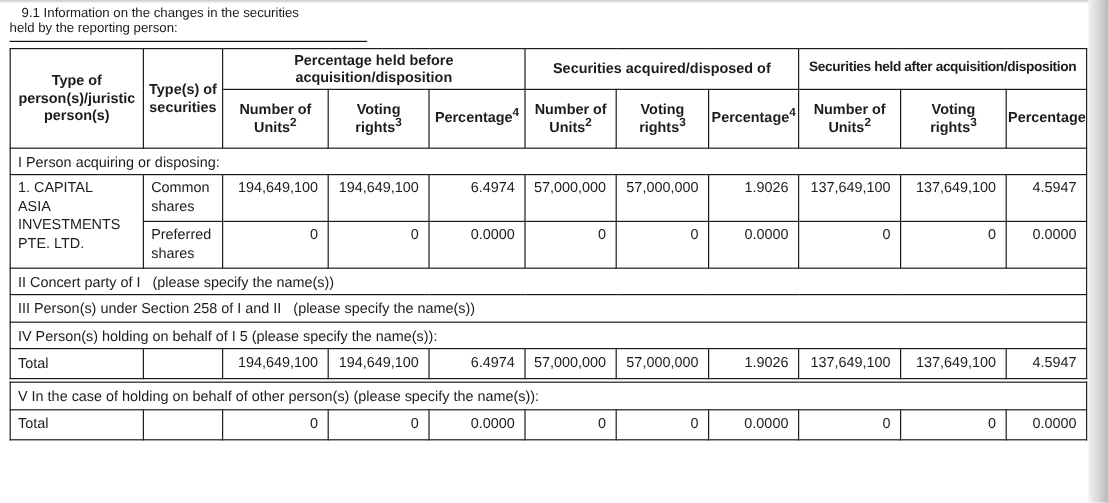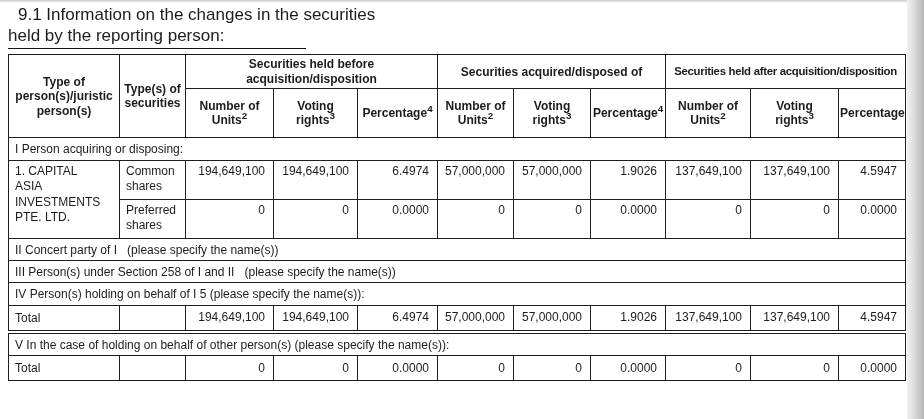--- a/index.html
+++ b/index.html
@@ -17,21 +17,21 @@
     background: linear-gradient(to bottom, #c9c9c9, #ffffff);
     z-index: 5;
   }
   .right-edge {
     position: absolute; top: 0; right: 0; width: 17px; height: 419px;
     background: linear-gradient(to right, #f2f2f2 0%, #dadada 45%, #b6b6b6 100%);
     z-index: 5;
   }
   .content { padding: 5px 0 0 8px; }
 
-  .heading { font-size: 17px; line-height: 1.22; font-weight: normal; }
+  .heading { font-size: 11px; line-height: 1.22; font-weight: normal; }
   .heading .line1 { padding-left: 10px; }
   .heading .line2 {
     display: inline-block; width: 298px;
     border-bottom: 1.6px solid #111;
     padding-bottom: 2px;
   }
 
   table.sec {
     border-collapse: collapse;
     table-layout: fixed;
@@ -100,21 +100,21 @@
         <col style="width:77px">
         <col style="width:75px">
       <col style="width:85px">
         <col style="width:88px">
         <col style="width:67px">
     </colgroup>
     <tbody>
         <tr class="group-row">
       <th rowspan="2">Type of person(s)/juristic person(s)</th>
       <th rowspan="2">Type(s) of securities</th>
-      <th colspan="3">Securities held before acquisition/disposition</th>
+      <th colspan="3">Percentage held before acquisition/disposition</th>
       <th colspan="3" class="group-acq">Securities acquired/disposed of</th>
       <th colspan="3" class="group-after">Securities held after acquisition/disposition</th>
     </tr>
     <tr class="sub-row">
       <th><span>Number of</span><br><span>Units</span><sup>2</sup></th>
       <th><span>Voting</span><br><span>rights</span><sup>3</sup></th>
       <th class="pct"><span>Percentage</span><sup>4</sup></th>
       <th><span>Number of</span><br><span>Units</span><sup>2</sup></th>
       <th><span>Voting</span><br><span>rights</span><sup>3</sup></th>
       <th class="pct"><span>Percentage</span><sup>4</sup></th>

